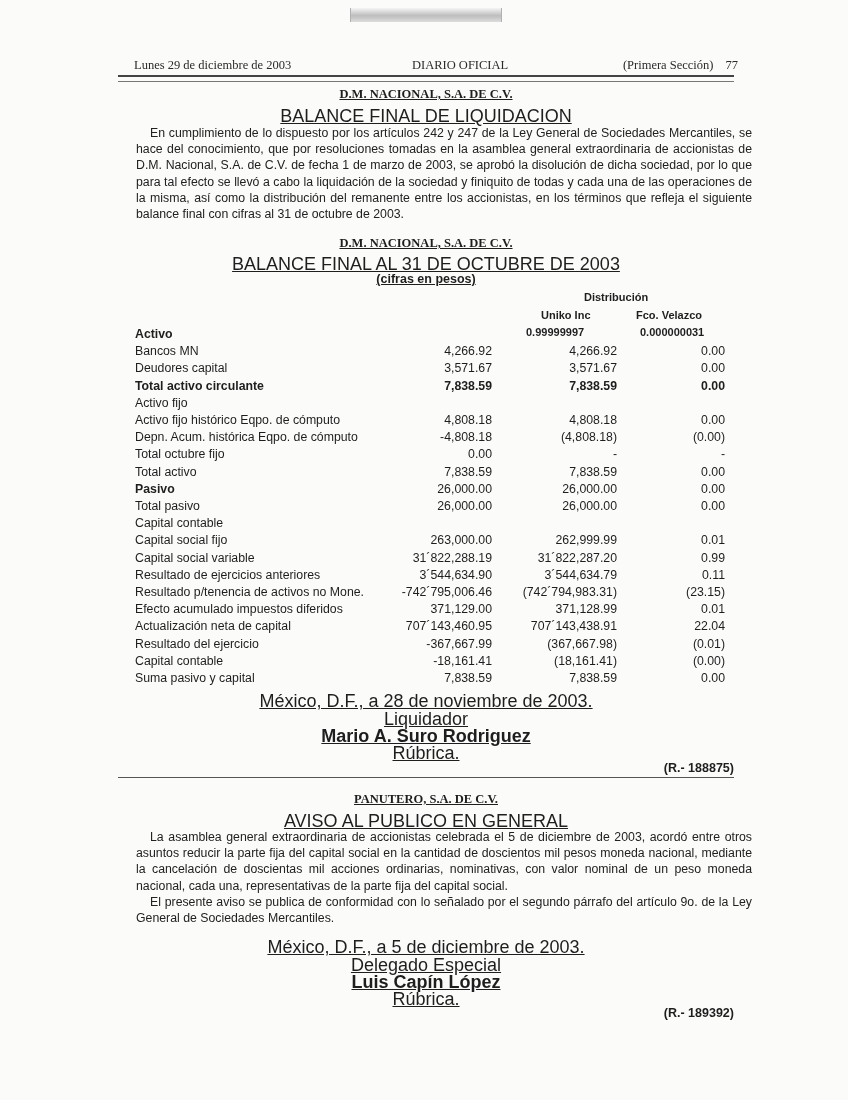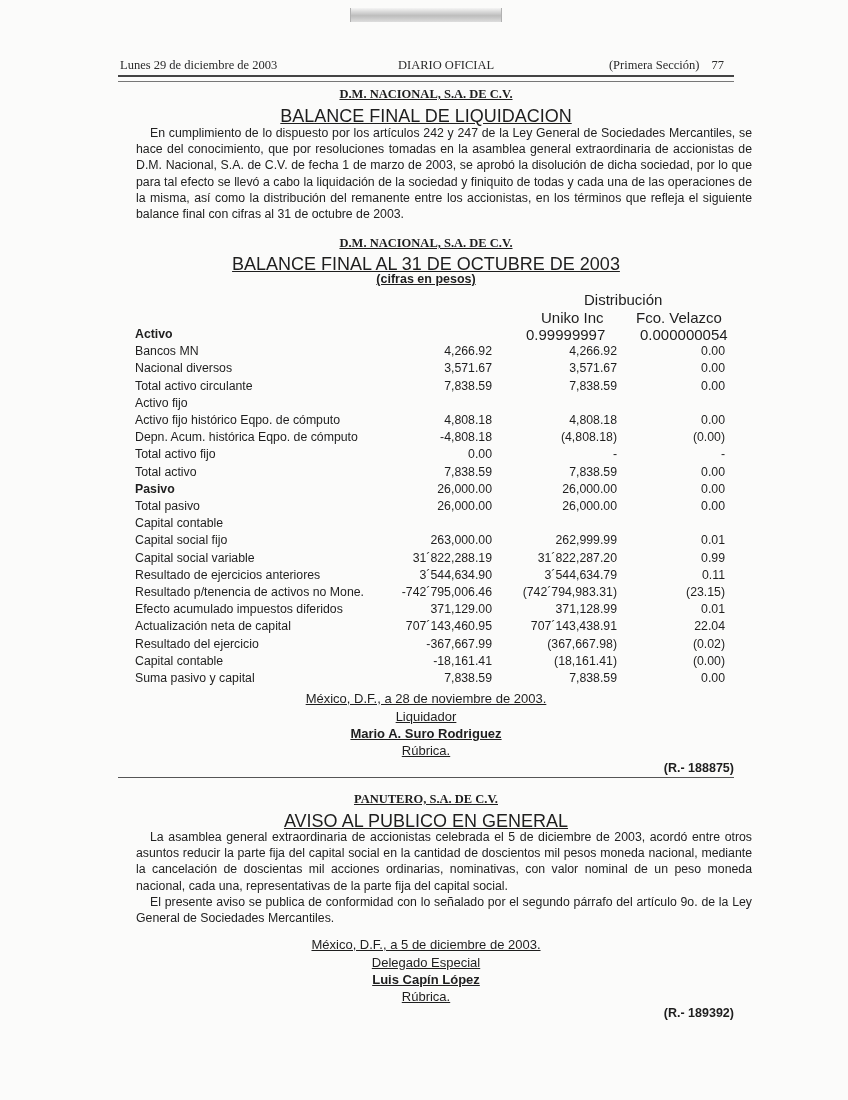--- a/index.html
+++ b/index.html
@@ -6,21 +6,21 @@
   body {
     width: 848px; height: 1100px; background: #fbfbfa; position: relative; overflow: hidden;
     font-family: "Liberation Sans", sans-serif; color: #1e1e1e;
   }
   .scan-mark {
     position: absolute; left: 350px; top: 8px; width: 150px; height: 14px;
     background: linear-gradient(180deg, #f3f3f3 0%, #bdbdbd 40%, #a9a9a9 55%, #d4d4d4 100%);
     border-left: 1px solid #999; border-right: 1px solid #999; opacity: .75;
   }
   .header {
-    position: absolute; left: 118px; top: 58px; width: 616px; height: 18px;
+    position: absolute; left: 132px; top: 58px; width: 616px; height: 18px;
     font-family: "Liberation Serif", serif; font-size: 12.5px; color: #2a2a2a;
   }
   .header .left { position: absolute; left: 2px; top: 0; }
   .header .center { position: absolute; left: 280px; top: 0; font-size: 12.5px; }
   .header .right { position: absolute; right: 10px; top: 0; }
   .header .right .pg { margin-left: 12px; }
   .header-rule {
     position: absolute; left: 118px; top: 75px; width: 616px; height: 4px;
     border-top: 2px solid #444; border-bottom: 1px solid #777;
   }
@@ -31,22 +31,22 @@
     position: absolute; left: 136px; width: 616px; font-size: 12.3px; line-height: 16.2px;
     text-align: justify; text-indent: 14px; color: #222;
   }
   .table { position: absolute; left: 123px; top: 289px; width: 600px; font-size: 12.3px; }
   .row { position: absolute; left: 12px; width: 600px; height: 17px; }
   .row .label { position: absolute; left: 0; top: 0; white-space: nowrap; }
   .row .c1 { position: absolute; right: 243px; top: 0; text-align: right; white-space: nowrap; }
   .row .c2 { position: absolute; right: 118px; top: 0; text-align: right; white-space: nowrap; }
   .row .c3 { position: absolute; right: 10px; top: 0; text-align: right; white-space: nowrap; }
   .bold { font-weight: bold; }
-  .dist-head { position: absolute; font-weight: normal; font-size: 15px; white-space: nowrap; }
-  .sig { font-size: 13px; }
+  .dist-head { position: absolute; font-weight: bold; font-size: 11px; white-space: nowrap; }
+  .sig { font-size: 18px; }
   .ref { position: absolute; right: 114px; font-weight: bold; font-size: 12.5px; }
   .section-rule {
     position: absolute; left: 118px; top: 777px; width: 616px; height: 0;
     border-top: 1.5px solid #555;
   }
 </style>
 </head>
 <body>
 
 <div class="scan-mark"></div>
@@ -65,42 +65,42 @@
 <div class="para" style="top:125px;">En cumplimiento de lo dispuesto por los artículos 242 y 247 de la Ley General de Sociedades Mercantiles, se hace del conocimiento, que por resoluciones tomadas en la asamblea general extraordinaria de accionistas de D.M. Nacional, S.A. de C.V. de fecha 1 de marzo de 2003, se aprobó la disolución de dicha sociedad, por lo que para tal efecto se llevó a cabo la liquidación de la sociedad y finiquito de todas y cada una de las operaciones de la misma, así como la distribución del remanente entre los accionistas, en los términos que refleja el siguiente balance final con cifras al 31 de octubre de 2003.</div>
 
 <div class="center-line serif-title" style="top:236px;">D.M. NACIONAL, S.A. DE C.V.</div>
 <div class="center-line sans-sub" style="top:254px;text-align:center;">BALANCE FINAL AL 31 DE OCTUBRE DE 2003</div>
 <div class="center-line bold" style="top:272px; font-size:12.5px;">(cifras en pesos)</div>
 
 <div class="dist-head" style="left:584px; top:291px;">Distribución</div>
 <div class="dist-head" style="left:541px; top:309px;">Uniko Inc</div>
 <div class="dist-head" style="left:636px; top:309px;">Fco. Velazco</div>
 <div class="dist-head" style="left:526px; top:326px;">0.99999997</div>
-<div class="dist-head" style="left:640px; top:326px;">0.000000054</div>
+<div class="dist-head" style="left:640px; top:326px;">0.000000031</div>
 
 <div class="table" id="balance-table">
     <div class="row" style="top: 38px;">
       <span class="label bold">Activo</span>
       <span class="c1"></span>
       <span class="c2"></span>
       <span class="c3"></span>
     </div>
     <div class="row" style="top: 55.2px;">
       <span class="label">Bancos MN</span>
       <span class="c1">4,266.92</span>
       <span class="c2">4,266.92</span>
       <span class="c3">0.00</span>
     </div>
     <div class="row" style="top: 72.4px;">
-      <span class="label">Nacional diversos</span>
+      <span class="label">Deudores capital</span>
       <span class="c1">3,571.67</span>
       <span class="c2">3,571.67</span>
       <span class="c3">0.00</span>
     </div>
-    <div class="row" style="top: 89.6px;">
+    <div class="row" style="top: 89.6px; font-weight: bold;">
       <span class="label">Total activo circulante</span>
       <span class="c1">7,838.59</span>
       <span class="c2">7,838.59</span>
       <span class="c3">0.00</span>
     </div>
     <div class="row" style="top: 106.8px;">
       <span class="label">Activo fijo</span>
       <span class="c1"></span>
       <span class="c2"></span>
       <span class="c3"></span>
@@ -111,21 +111,21 @@
       <span class="c2">4,808.18</span>
       <span class="c3">0.00</span>
     </div>
     <div class="row" style="top: 141.2px;">
       <span class="label">Depn. Acum. histórica Eqpo. de cómputo</span>
       <span class="c1">-4,808.18</span>
       <span class="c2">(4,808.18)</span>
       <span class="c3">(0.00)</span>
     </div>
     <div class="row" style="top: 158.4px;">
-      <span class="label">Total activo fijo</span>
+      <span class="label">Total octubre fijo</span>
       <span class="c1">0.00</span>
       <span class="c2">-</span>
       <span class="c3">-</span>
     </div>
     <div class="row" style="top: 175.6px;">
       <span class="label">Total activo</span>
       <span class="c1">7,838.59</span>
       <span class="c2">7,838.59</span>
       <span class="c3">0.00</span>
     </div>
@@ -180,21 +180,21 @@
     <div class="row" style="top: 330.4px;">
       <span class="label">Actualización neta de capital</span>
       <span class="c1">707´143,460.95</span>
       <span class="c2">707´143,438.91</span>
       <span class="c3">22.04</span>
     </div>
     <div class="row" style="top: 347.6px;">
       <span class="label">Resultado del ejercicio</span>
       <span class="c1">-367,667.99</span>
       <span class="c2">(367,667.98)</span>
-      <span class="c3">(0.02)</span>
+      <span class="c3">(0.01)</span>
     </div>
     <div class="row" style="top: 364.8px;">
       <span class="label">Capital contable</span>
       <span class="c1">-18,161.41</span>
       <span class="c2">(18,161.41)</span>
       <span class="c3">(0.00)</span>
     </div>
     <div class="row" style="top: 382px;">
       <span class="label">Suma pasivo y capital</span>
       <span class="c1">7,838.59</span>

